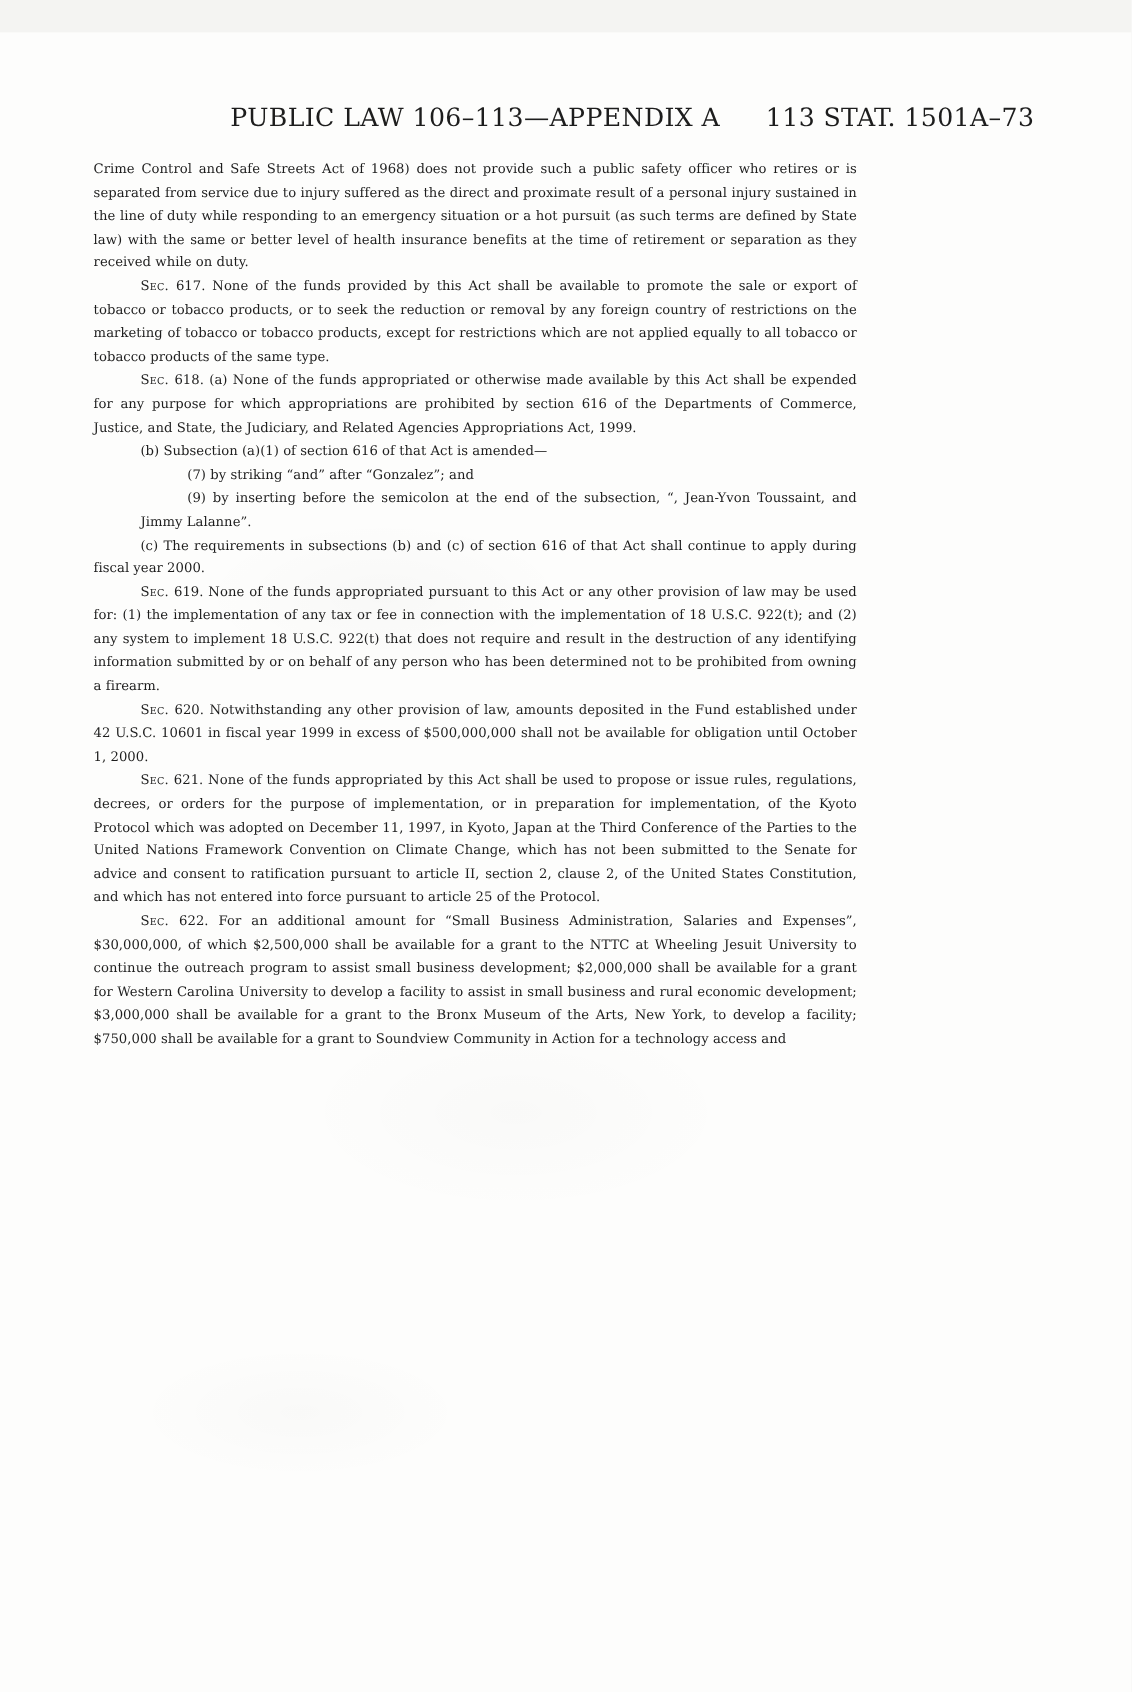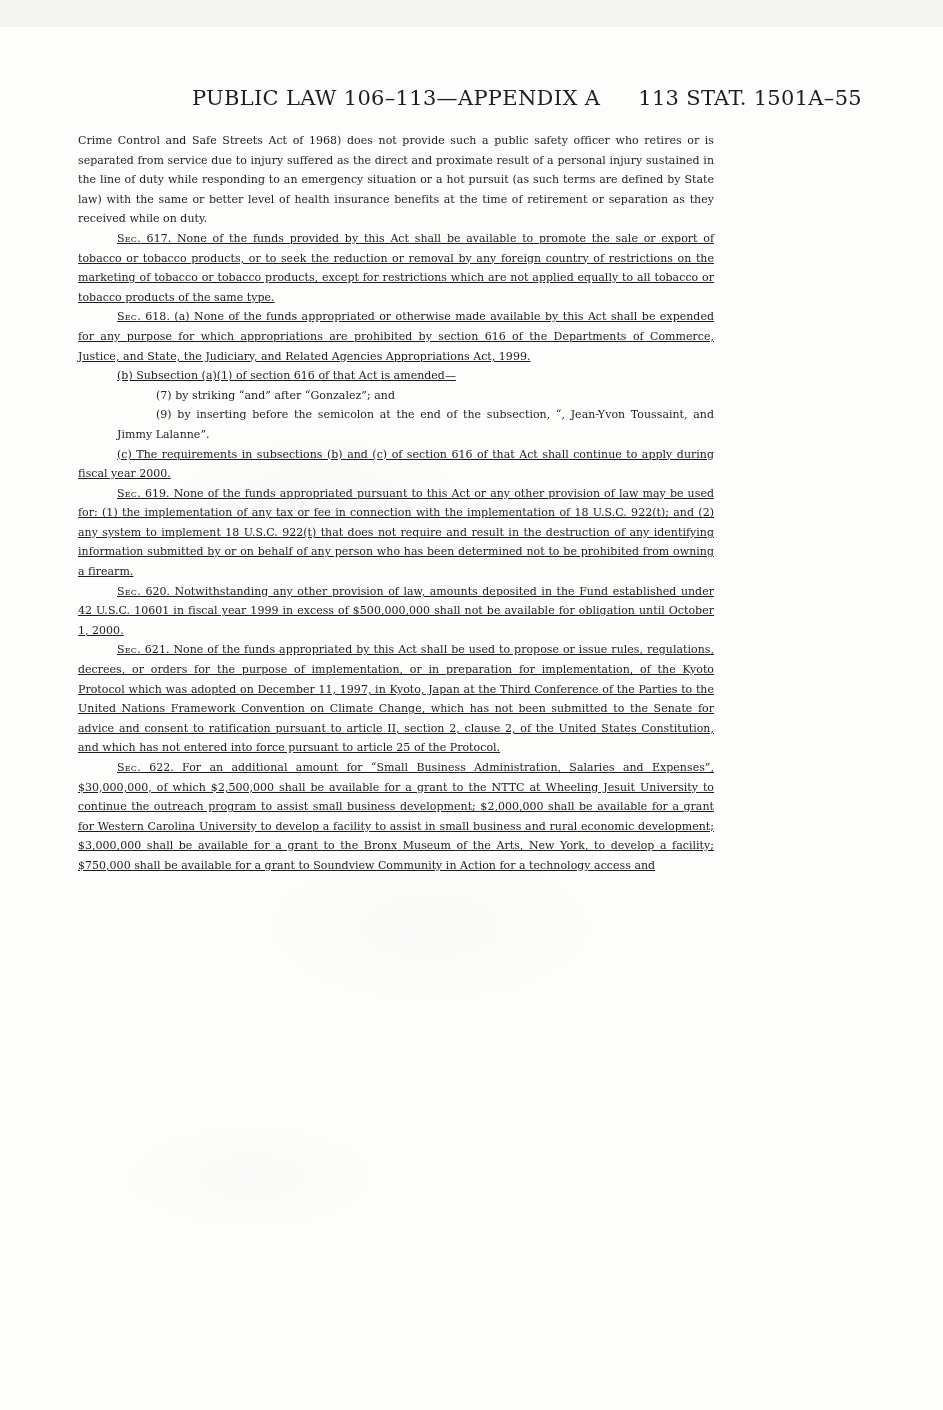--- a/index.html
+++ b/index.html
@@ -37,32 +37,32 @@
   .text-column {
     position: absolute;
     top: 104px; left: 78px; width: 636px;
     font-size: 11px;
     line-height: 19.6px;
     text-align: justify;
     letter-spacing: 0.002em;
   }
   .text-column p { margin: 0; }
   p.flush  { text-indent: 0; }
-  p.indent { text-indent: 39px; text-decoration: underline; }
+  p.indent { text-indent: 39px; }
   p.subitem { padding-left: 39px; text-indent: 39px; }
   .sc { font-variant: small-caps; letter-spacing: 0.02em; }
 </style>
 </head>
 <body>
 
 <div class="page">
 
   <div class="running-head">
     <span class="law-title">PUBLIC LAW 106–113—APPENDIX A</span>
-    <span class="stat-cite">113 STAT. 1501A–55</span>
+    <span class="stat-cite">113 STAT. 1501A–73</span>
   </div>
 
   <div class="text-column">
 
     <p class="flush"><span>Crime Control and Safe Streets Act of 1968) does not provide such a public safety officer who retires or is separated from service due to injury suffered as the direct and proximate result of a personal injury sustained in the line of duty while responding to an emergency situation or a hot pursuit (as such terms are defined by State law) with the same or better level of health insurance benefits at the time of retirement or separation as they received while on duty.</span></p>
 
     <p class="indent"><span class="sc">Sec.</span><span> 617. None of the funds provided by this Act shall be available to promote the sale or export of tobacco or tobacco products, or to seek the reduction or removal by any foreign country of restrictions on the marketing of tobacco or tobacco products, except for restrictions which are not applied equally to all tobacco or tobacco products of the same type.</span></p>
 
     <p class="indent"><span class="sc">Sec.</span><span> 618. (a) None of the funds appropriated or otherwise made available by this Act shall be expended for any purpose for which appropriations are prohibited by section 616 of the Departments of Commerce, Justice, and State, the Judiciary, and Related Agencies Appropriations Act, 1999.</span></p>
 

